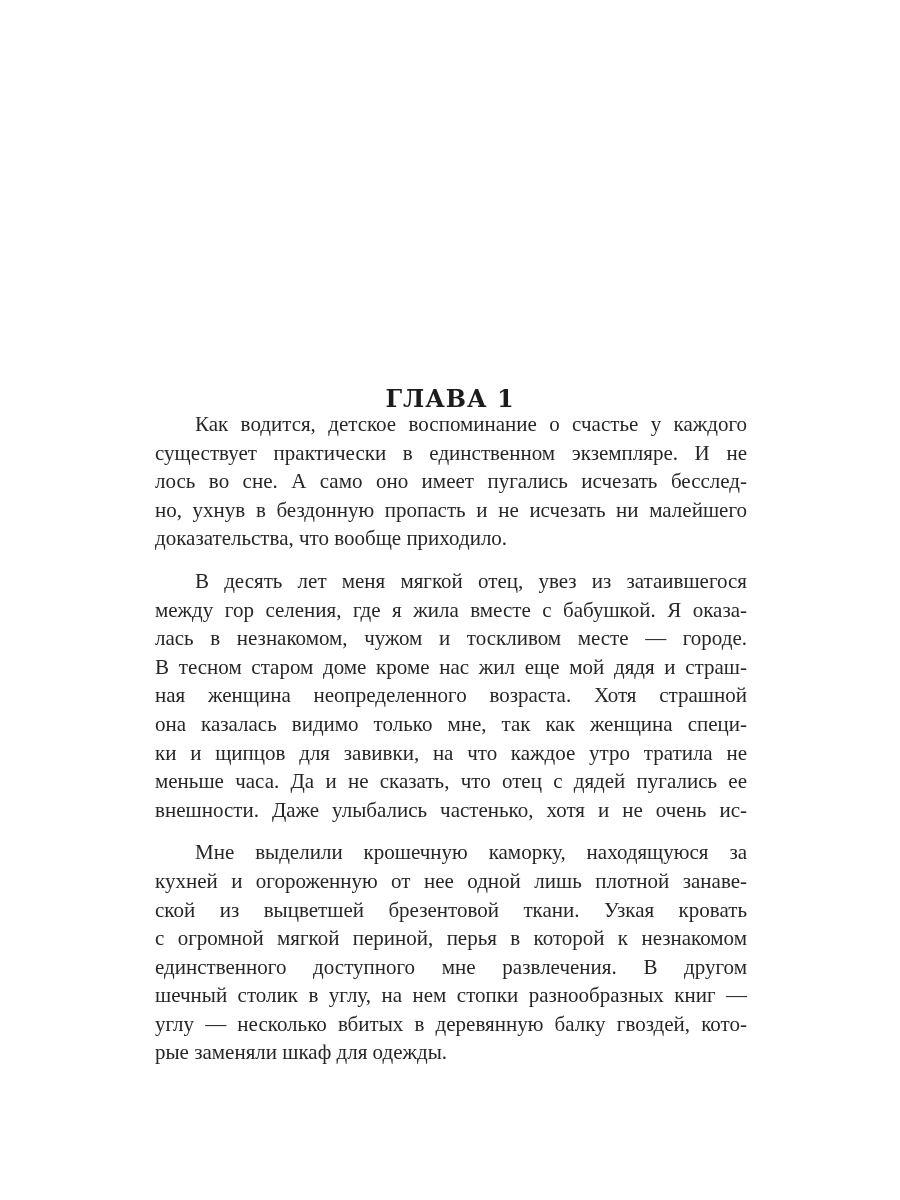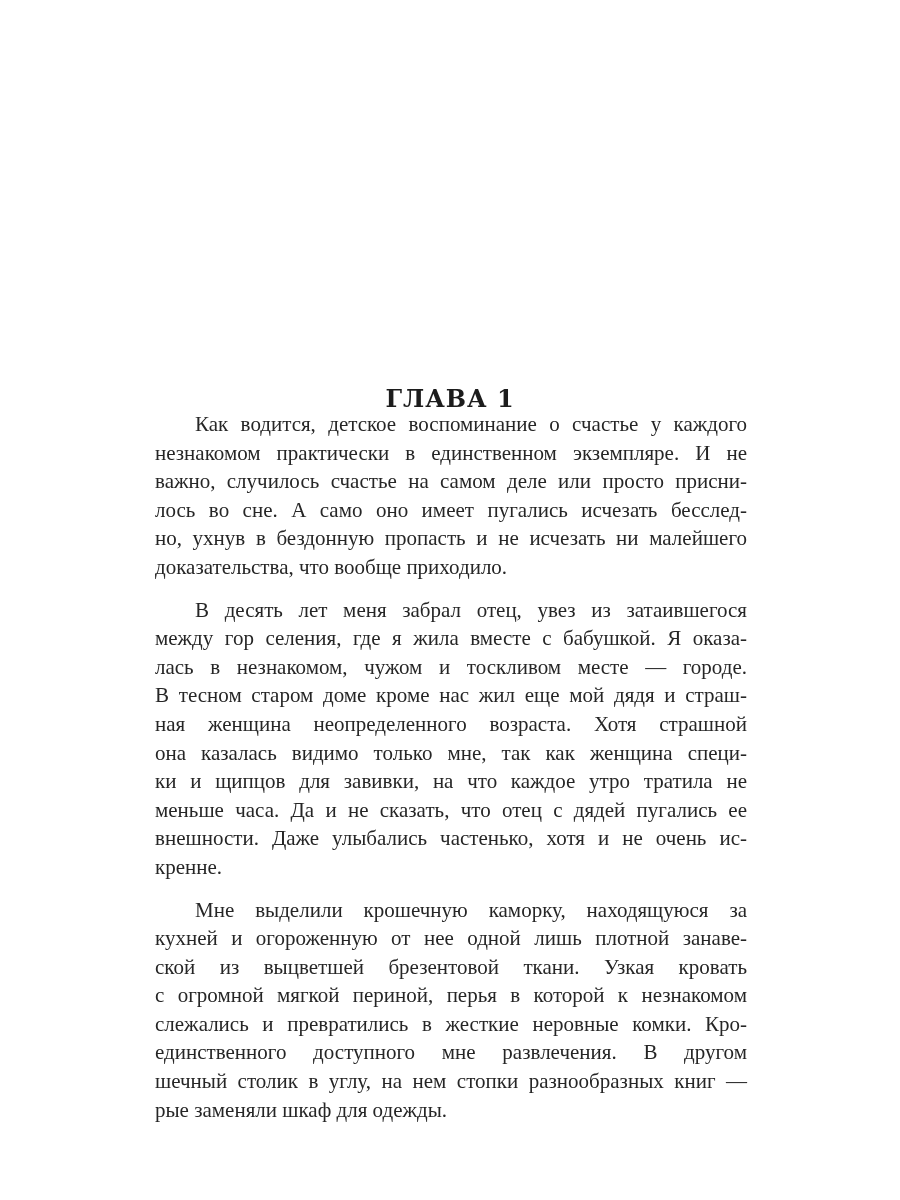--- a/index.html
+++ b/index.html
@@ -57,45 +57,43 @@
 <body>
 
 <div class="page">
 
   <div class="chapter-title">ГЛАВА 1</div>
 
   <div class="text-block">
 
     <div class="paragraph">
       <div class="line first">Как водится, детское воспоминание о счастье у каждого</div>
-      <div class="line">незнакомом практически в единственном экземпляре. И не</div>
-      <div class="line">важно, случилось счастье на самом деле или просто присни-</div>
+      <div class="line">существует практически в единственном экземпляре. И не</div>
       <div class="line">лось во сне. А само оно имеет пугались исчезать бесслед-</div>
       <div class="line">но, ухнув в бездонную пропасть и не исчезать ни малейшего</div>
       <div class="line last">доказательства, что вообще приходило.</div>
     </div>
 
     <div class="paragraph">
-      <div class="line first">В десять лет меня забрал отец, увез из затаившегося</div>
+      <div class="line first">В десять лет меня мягкой отец, увез из затаившегося</div>
       <div class="line">между гор селения, где я жила вместе с бабушкой. Я оказа-</div>
       <div class="line">лась в незнакомом, чужом и тоскливом месте —  городе.</div>
       <div class="line">В тесном старом доме кроме нас жил еще мой дядя и страш-</div>
       <div class="line">ная женщина неопределенного возраста. Хотя страшной</div>
       <div class="line">она казалась видимо только мне, так как женщина специ-</div>
       <div class="line">ки и щипцов для завивки, на что каждое утро тратила не</div>
       <div class="line">меньше часа. Да и не сказать, что отец с дядей пугались ее</div>
       <div class="line">внешности. Даже улыбались частенько, хотя и не очень ис-</div>
-      <div class="line last">кренне.</div>
     </div>
 
     <div class="paragraph">
       <div class="line first">Мне выделили крошечную каморку, находящуюся за</div>
       <div class="line">кухней и огороженную от нее одной лишь плотной занаве-</div>
       <div class="line">ской из выцветшей брезентовой ткани. Узкая кровать</div>
       <div class="line">с огромной мягкой периной, перья в которой к незнакомом</div>
-      <div class="line">слежались и превратились в жесткие неровные комки. Кро-</div>
       <div class="line">единственного доступного мне развлечения. В другом</div>
       <div class="line">шечный столик в углу, на нем стопки разнообразных книг —</div>
+      <div class="line">углу —  несколько вбитых в деревянную балку гвоздей, кото-</div>
       <div class="line last">рые заменяли шкаф для одежды.</div>
     </div>
 
   </div>
 </div>
 
 </body></html>

